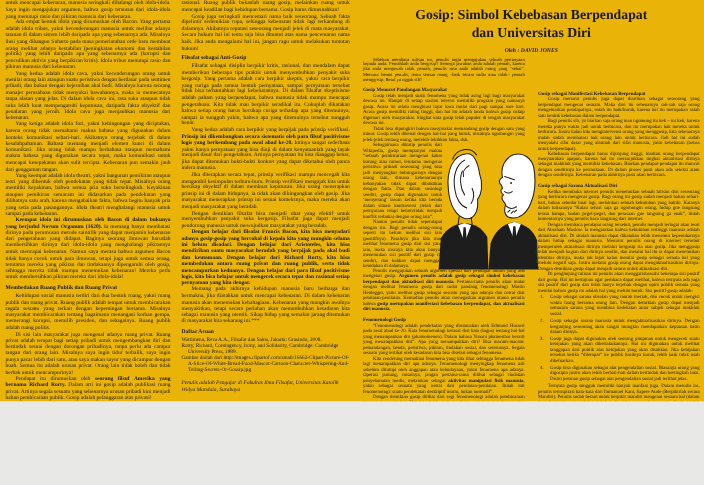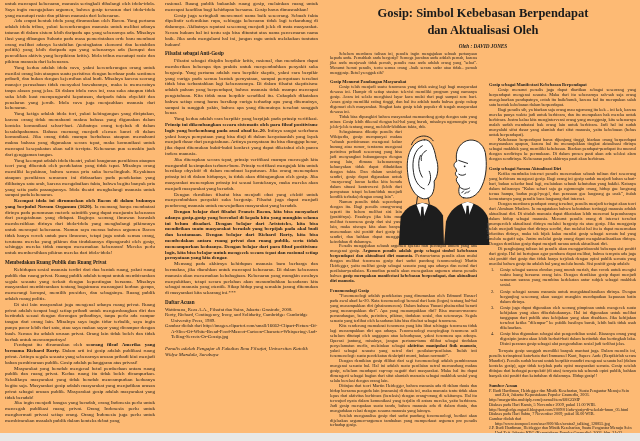--- a/index.html
+++ b/index.html
@@ -1,16 +1,16 @@
 <!DOCTYPE html>
 <html><head>
 <meta charset="utf-8">
 <style>
   html,body{margin:0;padding:0;background:#e8e8e6;}
-  .page{position:relative;width:640px;height:433px;background:#fdba74;overflow:hidden;
+  .page{position:relative;width:640px;height:365px;background:#eab308;overflow:hidden;
         font-family:"Liberation Serif","DejaVu Serif",serif;color:#1b1b1b;}
   
   .lp{position:absolute;left:5px;top:1px;width:313px;display:flex;gap:10px;}
   .lp .col{text-align:justify;font-size:5px;line-height:1.16;}
   .lp .c1{width:150px;}
   .lp .c2{width:153px;}
   p.p{margin:0;text-indent:9px;}
   p.cont{text-indent:0;}
   .h{font-weight:bold;margin:4px 0 1px;font-size:1.02em;}
   .b{font-weight:bold;}
@@ -68,21 +68,21 @@
       <div class="refs">
         <p class="ref">Wattimena, Reza A.A., Filsafat dan Sains, Jakarta: Grasindo, 2008.</p>
         <p class="ref">Rorty, Richard, Contingency, Irony, and Solidarity, Cambridge: Cambridge University Press, 1989.</p>
         <p class="ref">Gambar diolah dari http://images.clipartof.com/small/16662-Clipart-Picture-Of-A-Slice-Of-White-Bread-Food-Mascot-Cartoon-Character-Whispering-And-Telling-Secrets-Or-Gossip.jpg</p>
       </div>
       <p class="footer">Penulis adalah Pengajar di Fakultas Ilmu Filsafat, Universitas Katolik Widya Mandala, Surabaya</p>
     </div>
   </section>
 
   <section class="rp">
-    <h1 class="title"><span>Gosip: Simbol Kebebasan Berpendapat</span><br><span>dan Aktualisasi Oleh</span></h1>
+    <h1 class="title"><span>Gosip: Simbol Kebebasan Berpendapat</span><br><span>dan Universitas Diri</span></h1>
     <div class="byline">Oleh : DAVID JONES</div>
 
     <div class="rp-cols">
       <div class="col c1">
         <p class="p intro">Sebelum membaca tulisan ini, penulis ingin mengajukan sebuah pertanyaan kepada anda. Pernahkah anda bergosip? Semoga jawaban anda adalah pernah, karena jika anda menjawab tidak pernah, penulis rasa anda adalah orang yang “sehat”. Menurut hemat penulis, tentu semua orang –baik secara sadar atau tidak– pernah menggosip. Betul ya nggak sih?</p>
         <div class="h">Gosip Menurut Pandangan Masyarakat</div>
         <p class="p">Gosip telah menjadi suatu fenomena yang tidak asing lagi bagi masyarakat dewasa ini. Hampir di setiap stasiun televisi memiliki program yang namanya gosip. Acara ini selalu menghiasi layar kaca mulai dari pagi sampai sore hari. Acara gosip memiliki rating tinggi, dan hal itu adalah tanda bahwa gosip cukup digemari oleh masyarakat. Singkat kata gosip telah populer di tengah masyarakat dewasa ini.</p>
         <p class="p">Tidak bisa dipungkiri bahwa masyarakat memandang gosip dengan satu yang minor. Gosip lebih dikenal dengan hal-hal yang buruk, misalnya ngomongin yang jelek-jelek tentang orang, melebih-lebihkan fakta, dsb.</p>
         <div class="img-spacer"></div>
         <p class="p">Sebagaimana dikutip penulis dari Wikipedia, gosip mempunyai makna “sebuah pembicaraan mengenai kabar burung atau rumor, terutama mengenai peristiwa pribadi seseorang yang bisa jadi menyangkut hubungannya dengan orang lain, dimana kebenarannya kebanyakan tidak dapat dibuktikan dengan fakta. Dan dalam sosiologi sendiri, gosip dapat digunakan untuk ‘menyerang’ lawan ketika kita berada dalam situasi kontroversi (lebih dari pernyataan tetapi belum/tidak menjadi konflik terbuka) dengan orang lain”.</p>

